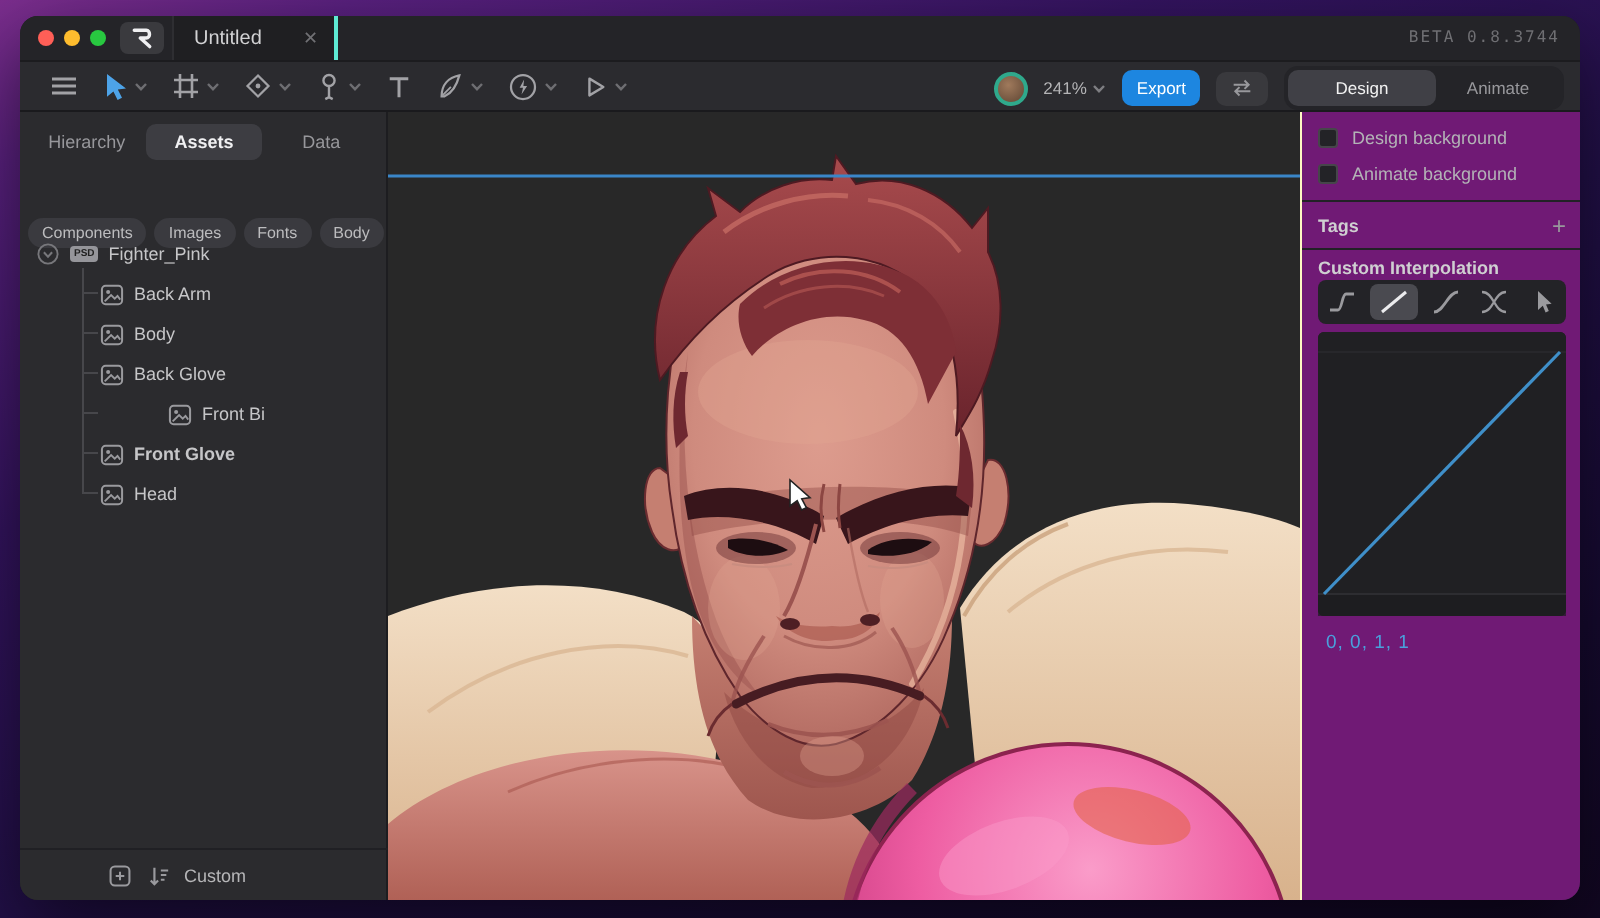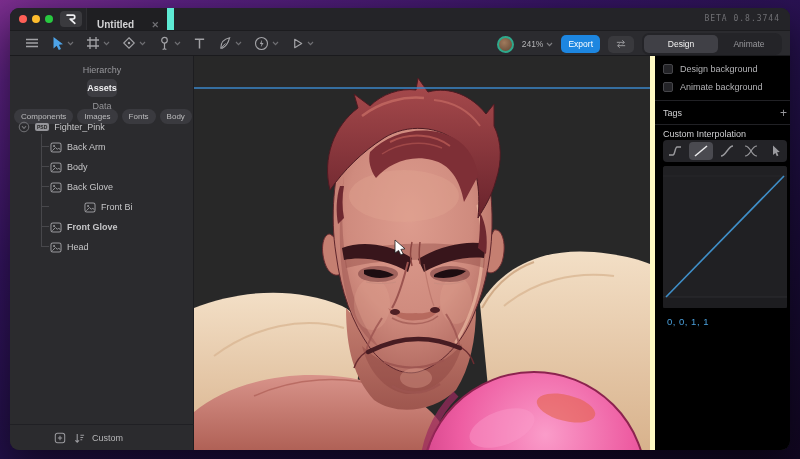--- a/index.html
+++ b/index.html
@@ -14,62 +14,62 @@
     background:#232326;border-radius:9px;overflow:hidden;
     box-shadow:0 14px 40px rgba(0,0,0,.55);
   }
   
   .titlebar{position:absolute;left:0;top:0;width:780px;height:22px;background:#242428;}
   .tl{position:absolute;top:7px;width:8px;height:8px;border-radius:50%;}
   .tl.r{left:9px;background:#ff5f57;}
   .tl.y{left:22px;background:#febc2e;}
   .tl.g{left:35px;background:#28c840;}
   .logo-tile{position:absolute;left:50px;top:3px;width:22px;height:16px;border-radius:4px;background:#3a3a3e;display:flex;align-items:center;justify-content:center;}
-  .tab{position:absolute;left:76px;top:0;width:80px;height:22px;background:#1f1f22;border-left:1px solid #2e2e32;border-right:7px solid #5eead4;display:flex;align-items:flex-end;font-weight:bold;}
+  .tab{position:absolute;left:76px;top:0;width:80px;height:22px;background:#1f1f22;border-left:1px solid #2e2e32;border-right:2px solid #5eead4;display:flex;align-items:center;}
   .tab-title{color:#d2d2d4;font-size:10px;padding-left:10px;flex:1;}
   .tab-close{color:#707074;font-size:9px;padding-right:8px;}
   .beta{position:absolute;right:10px;top:6px;color:#6f6f73;font-size:8px;letter-spacing:1px;font-family:"DejaVu Sans Mono",monospace;}
   
   .toolbar{position:absolute;left:0;top:22px;width:780px;height:26px;background:#2b2b2f;border-top:1px solid #1c1c1f;border-bottom:1px solid #1a1a1d;box-sizing:border-box;display:flex;align-items:center;}
   .tools{display:flex;align-items:center;margin-left:10px;gap:2px;}
   .tool{display:flex;align-items:center;gap:3px;padding:3px 5px;border-radius:4px;}
   .caret{width:7px;height:5px;}
   .tb-right{position:absolute;right:8px;top:0;height:26px;display:flex;align-items:center;gap:8px;}
   .avatar{width:17px;height:17px;border-radius:50%;border:2px solid #2fa98c;background:radial-gradient(circle at 40% 35%,#a07a5c,#5f4634);box-sizing:border-box;}
   .zoomctl{display:flex;align-items:center;gap:3px;color:#b4b4b6;font-size:8.5px;}
   .btn-export{background:#1d86e0;color:#fff;font-size:8.5px;border-radius:5px;padding:4px 7px;}
   .btn-publish{background:#39393d;border-radius:5px;width:26px;height:17px;display:flex;align-items:center;justify-content:center;}
   .mode-group{background:#242428;border-radius:7px;padding:2px;display:flex;align-items:flex-start;}
   .mode{font-size:8.5px;padding:4px 0;text-align:center;border-radius:5px;}
   .mode.design{width:74px;background:#404046;color:#f2f2f2;}
   .mode.animate{width:62px;color:#98989c;}
   
   .left-panel{position:absolute;left:0;top:48px;width:184px;height:394px;background:#2b2b2e;border-right:1px solid #1d1d20;box-sizing:border-box;}
   .canvas{position:absolute;left:184px;top:48px;width:456px;height:394px;background:#272727;}
-  .right-panel{position:absolute;left:640px;top:48px;width:140px;height:394px;background:#000000;border-left:5px solid #fef9c3;box-sizing:border-box;}
+  .right-panel{position:absolute;left:640px;top:48px;width:140px;height:394px;background:#701a75;border-left:1px solid #fef9c3;box-sizing:border-box;}
   
-  .lp-tabs{position:absolute;left:4px;top:5px;width:176px;height:20px;display:flex;align-items:center;flex-direction:column;}
+  .lp-tabs{position:absolute;left:4px;top:5px;width:176px;height:20px;display:flex;align-items:center;}
   .lp-tab{flex:1;text-align:center;font-size:9px;color:#97979b;line-height:18px;border-radius:5px;}
   .lp-tab.active{background:#3d3d42;color:#f0f0f2;font-weight:bold;}
   .search{position:absolute;left:4px;top:29px;width:176px;height:19px;background:#232327;border:none;border-radius:5px;color:#c7c7c9;font-size:9px;padding:0 8px;box-sizing:border-box;outline:none;font-family:"Liberation Sans",sans-serif;}
   .search::placeholder{color:#6d6d71;}
   .chips{position:absolute;left:4px;top:53px;width:176px;display:flex;align-items:center;gap:4px;}
   .chip{background:#3a3a3f;border-radius:9px;color:#bcbcbe;font-size:8px;padding:3px 7px;white-space:nowrap;}
   .chips .spacer{flex:1;}
   .iconbtn{color:#8f8f93;font-size:12px;line-height:12px;}
   .tree{position:absolute;left:0;top:60px;width:184px;}
   .trow{position:absolute;height:18px;display:flex;align-items:center;gap:5px;color:#c6c6c8;font-size:9px;}
   .connector{position:absolute;border-color:#47474b;}
   .badge{background:#95959a;color:#222;border-radius:2px;font-size:5px;font-weight:bold;padding:1px 2px;line-height:6px;}
   .lp-footer{position:absolute;left:0;bottom:0;width:184px;height:25px;border-top:1px solid #202024;display:flex;align-items:center;color:#b6b6b8;font-size:9px;}
   
   .rp-row{position:absolute;left:8px;display:flex;align-items:center;gap:7px;color:#b3b3b6;font-size:9px;}
   .checkbox{width:10px;height:10px;background:#232327;border:1px solid #46464a;border-radius:2px;box-sizing:border-box;}
   .divider{position:absolute;left:0;width:140px;height:1px;background:#212125;}
-  .rp-header{color:#cfcfd1;font-size:9px;font-weight:normal;}
+  .rp-header{color:#cfcfd1;font-size:9px;font-weight:bold;}
   .plus{color:#98989c;font-size:12px;}
   .interp-bar{position:absolute;left:8px;top:84px;width:124px;height:22px;background:#232327;border-radius:4px;display:flex;}
   .interp-btn{flex:1;display:flex;align-items:center;justify-content:center;border-radius:4px;margin:2px 0;}
   .interp-btn.sel{background:#4a4a50;margin:2px;}
   .graph{position:absolute;left:8px;top:110px;width:124px;height:142px;background:#202023;border-radius:3px;}
   .interp-values{position:absolute;left:12px;top:260px;color:#4aa0dc;font-size:9.5px;letter-spacing:.5px;}
   svg{display:block;}
 </style>
 </head>
 <body>

